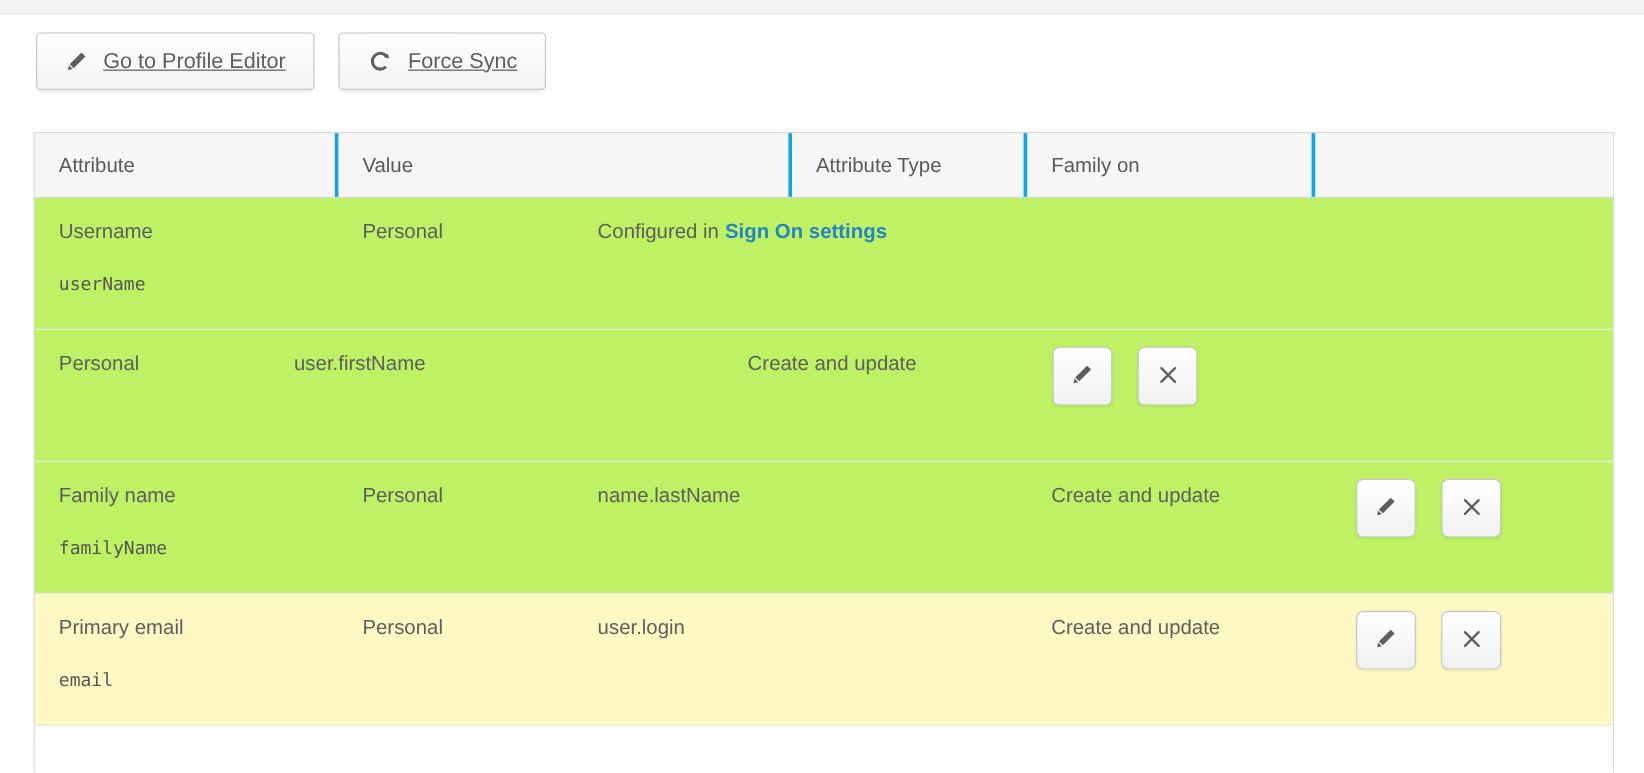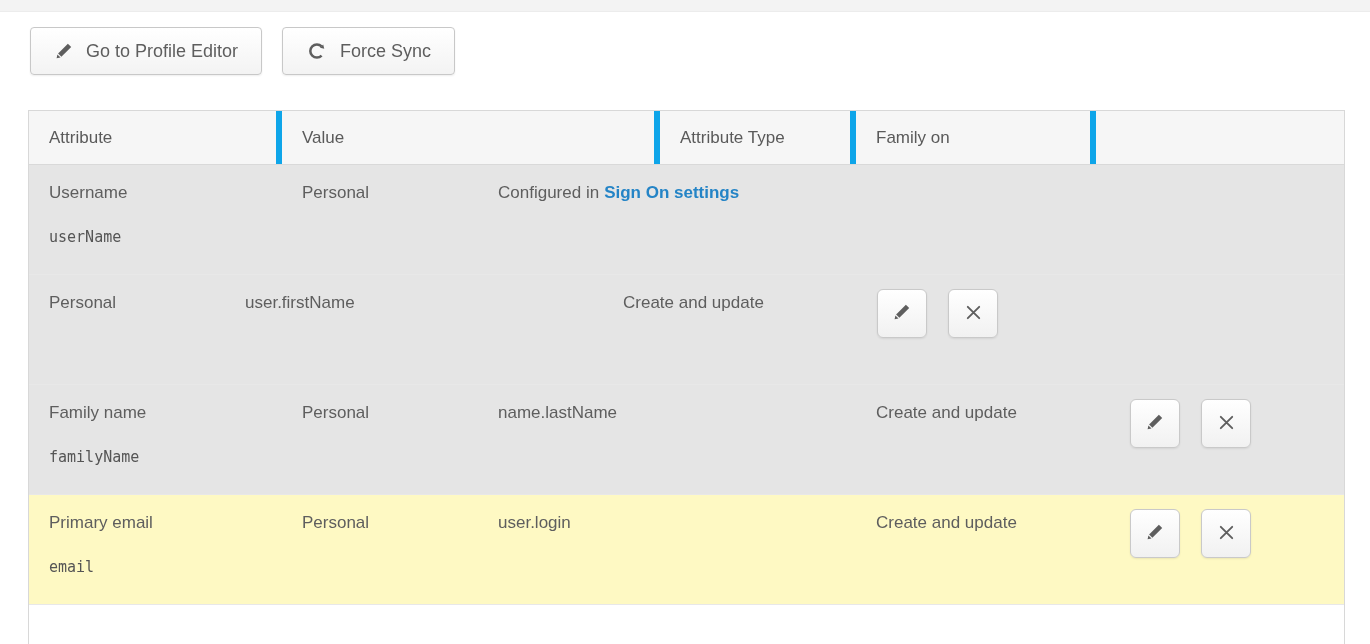--- a/index.html
+++ b/index.html
@@ -22,51 +22,51 @@
     display: flex; gap: 20px;
   }
   .btn {
     display: inline-flex; align-items: center; gap: 12px;
     height: 48px; padding: 0 23px;
     border: 1px solid #c8c8c8; border-radius: 4px;
     background: linear-gradient(#ffffff, #f3f3f3);
     box-shadow: 0 1px 2px rgba(0,0,0,.07);
     font-family: "Liberation Sans", sans-serif;
     font-size: 18px; color: #5e5e5e;
-    cursor: pointer; white-space: nowrap;
+    cursor: pointer; white-space: nowrap; text-decoration: underline;
   }
   .btn .ic { display: inline-flex; align-items: center; justify-content: center; }
   .table {
     position: absolute; top: 110px; left: 28px;
     width: 1317px; height: 560px;
     border: 1px solid #d8d8d8;
     background: #fff;
     display: flex; flex-direction: column;
   }
   .thead {
     display: flex; flex: 0 0 54px;
     background: #f6f6f6;
     border-bottom: 1px solid #d9d9d9;
   }
   .th {
     display: flex; align-items: center;
     padding-left: 20px;
     font-size: 17px; color: #5a5a5a;
-    border-right: 6px solid #0ea5e9;
+    border-right: 3px solid #0ea5e9;
   }
   .th:last-child { border-right: none; }
   .col-attr    { width: 253px; }
   .col-type    { width: 196px; }
   .col-value   { width: 378px; }
   .col-apply   { width: 240px; }
   .col-actions { flex: 1; }
   .trow {
     display: flex; flex: 0 0 110px;
     border-bottom: 1px solid #e8e8e8;
-    background: #e5e5e5;
+    background: #bef264;
   }
   .trow.shaded { background: #fef9c3; }
   .td { padding: 18px 0 0 20px; font-size: 17px; color: #5e5e5e; }
   .attr-label { font-size: 17px; }
   .attr-name {
     margin-top: 25px;
     font-family: "DejaVu Sans Mono", monospace;
     font-size: 15px; color: #555555;
   }
   .link { color: #2484c6; text-decoration: none; margin-left: 5px; cursor: pointer; font-weight: bold; }

